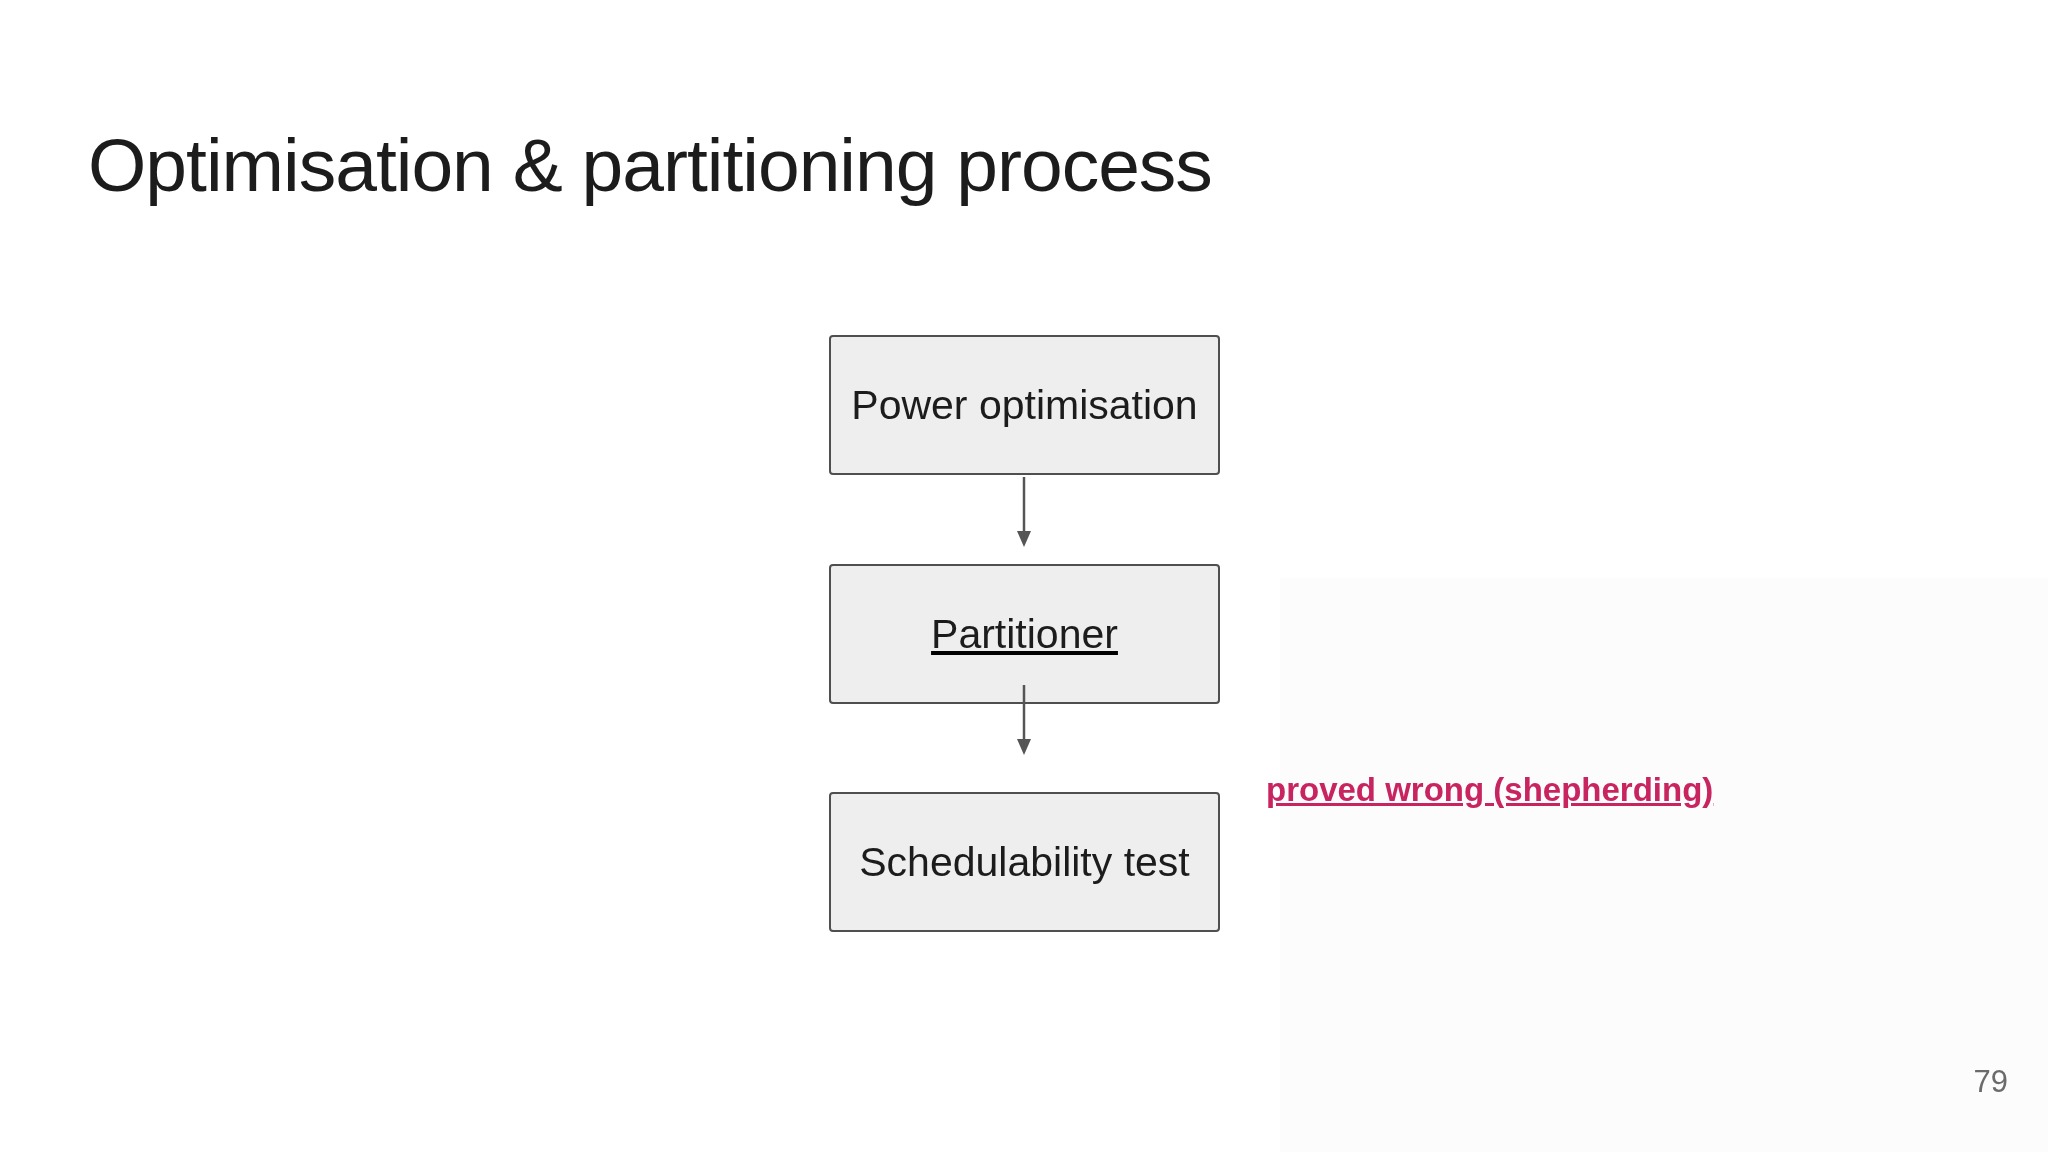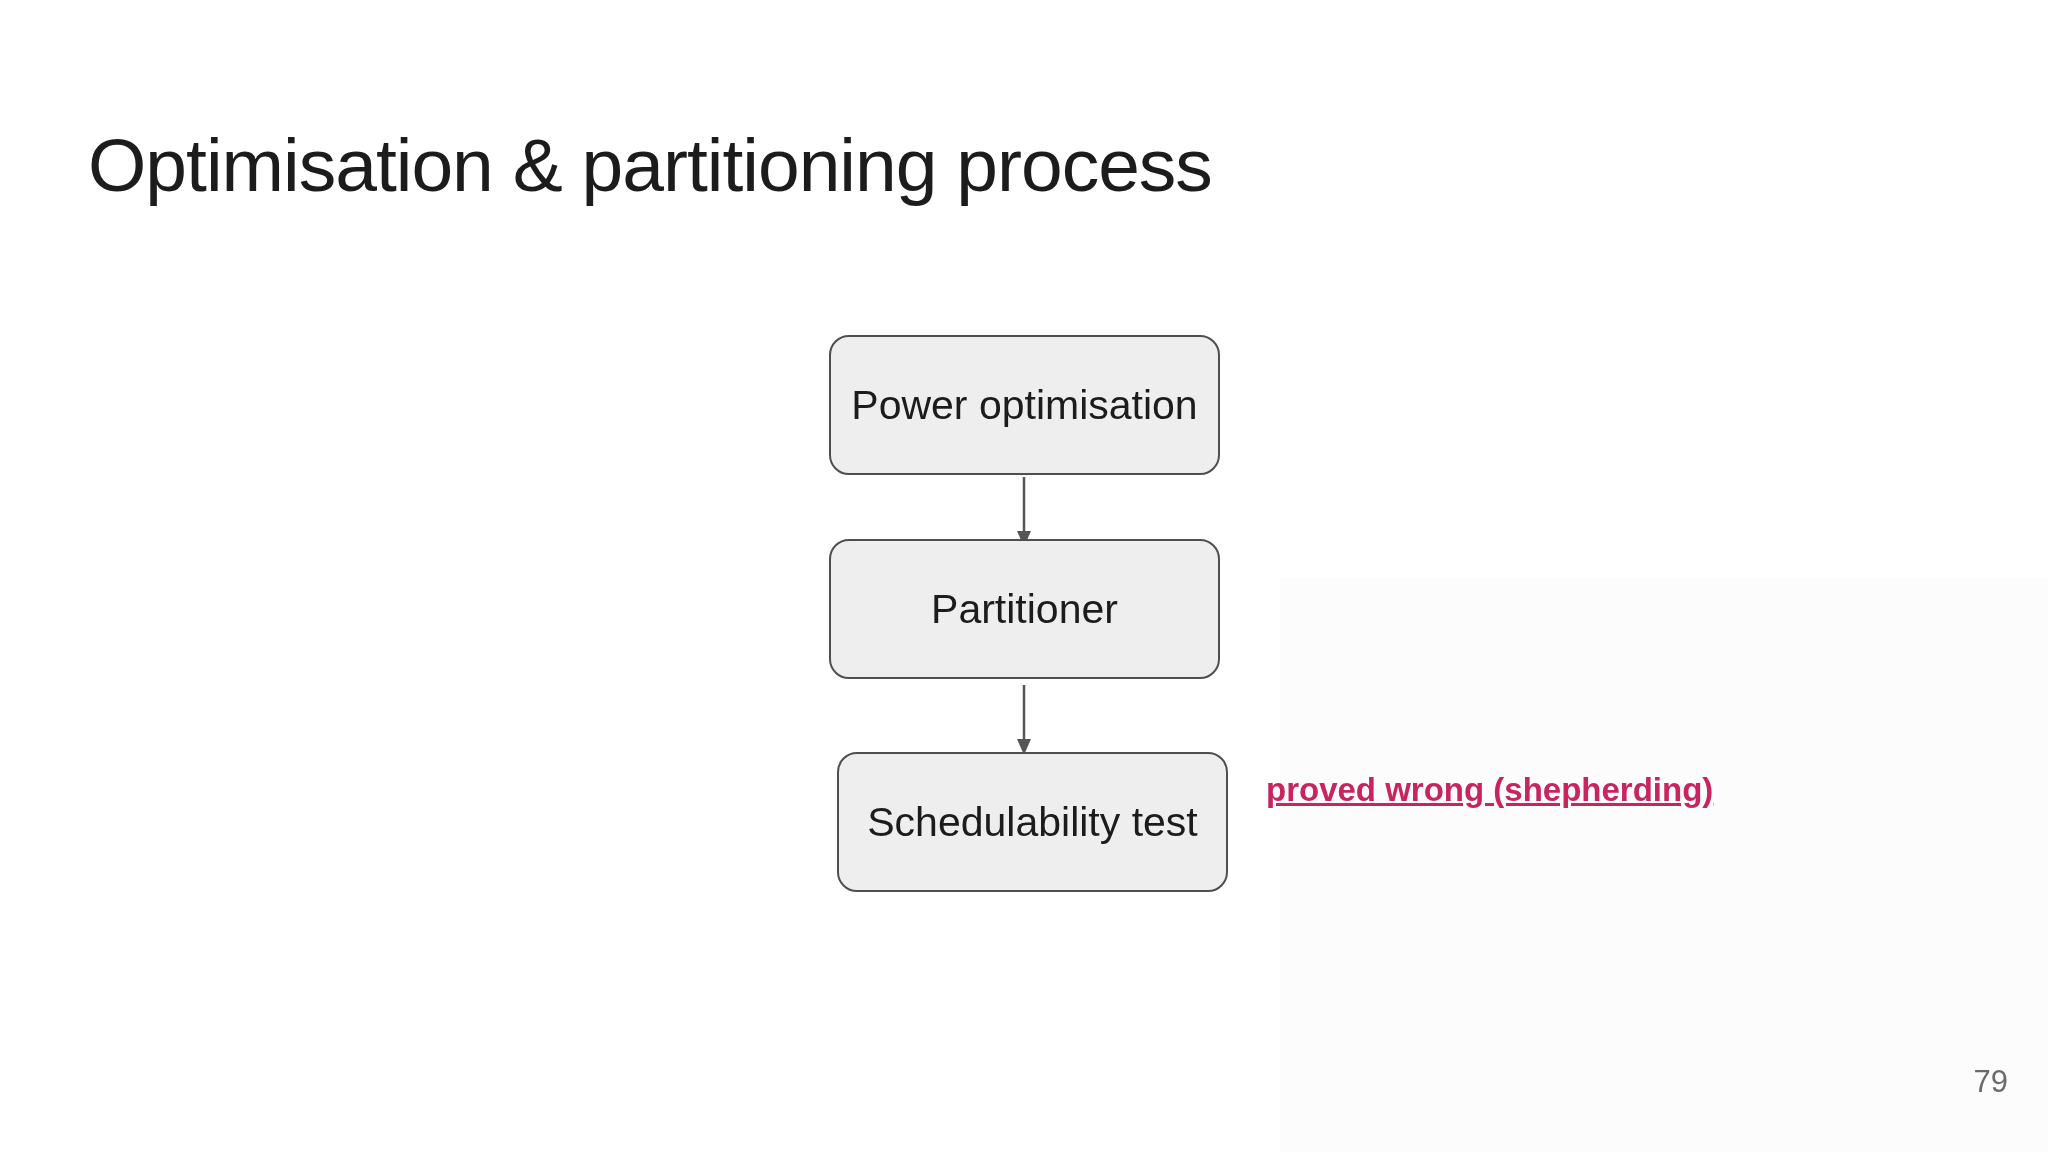--- a/index.html
+++ b/index.html
@@ -38,33 +38,33 @@
     letter-spacing: -1px;
     color: var(--text);
     white-space: nowrap;
   }
   .flow-node {
     position: absolute;
     left: 829px;
     width: 391px; height: 140px;
     background: var(--node-fill);
     border: 2px solid var(--node-border);
-    border-radius: 20px;
+    border-radius: 4px;
     display: flex;
     align-items: center;
     justify-content: center;
   }
   .flow-node .node-label {
     font-size: 41px;
     color: var(--text);
     white-space: nowrap;
   }
   .node-1 { top: 335px; }
-  .node-2 { top: 539px; }
-  .node-3 { top: 752px; margin-left: 8px; }
+  .node-2 { top: 564px; text-decoration: underline; }
+  .node-3 { top: 792px; }
   .flow-arrow {
     position: absolute;
     left: 1011px;
     width: 26px;
     overflow: visible;
   }
   .arrow-1 { top: 477px; height: 70px; }
   .arrow-2 { top: 685px; height: 70px; }
   .flow-arrow line { stroke: var(--arrow); stroke-width: 2.5; }
   .flow-arrow polygon { fill: var(--arrow); }

